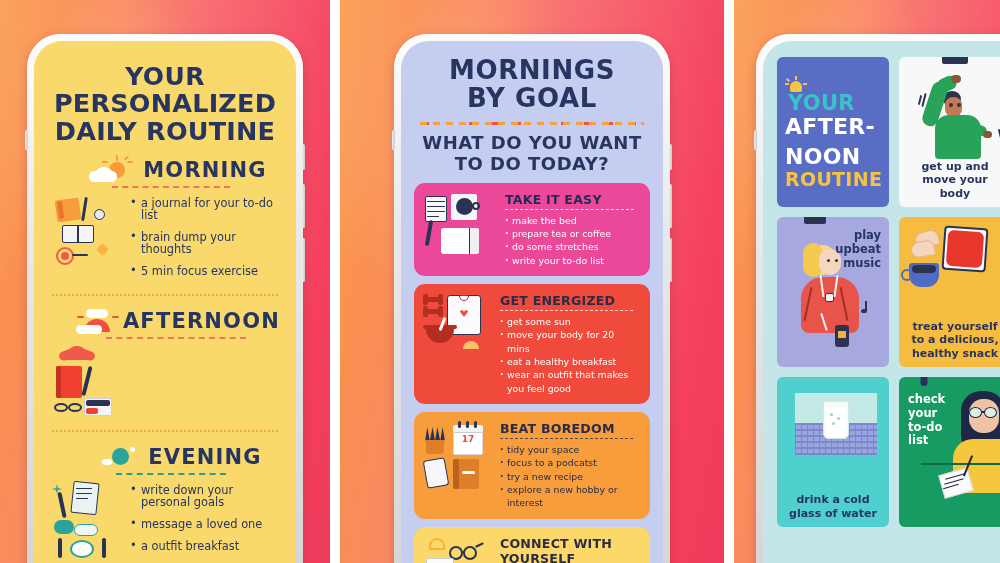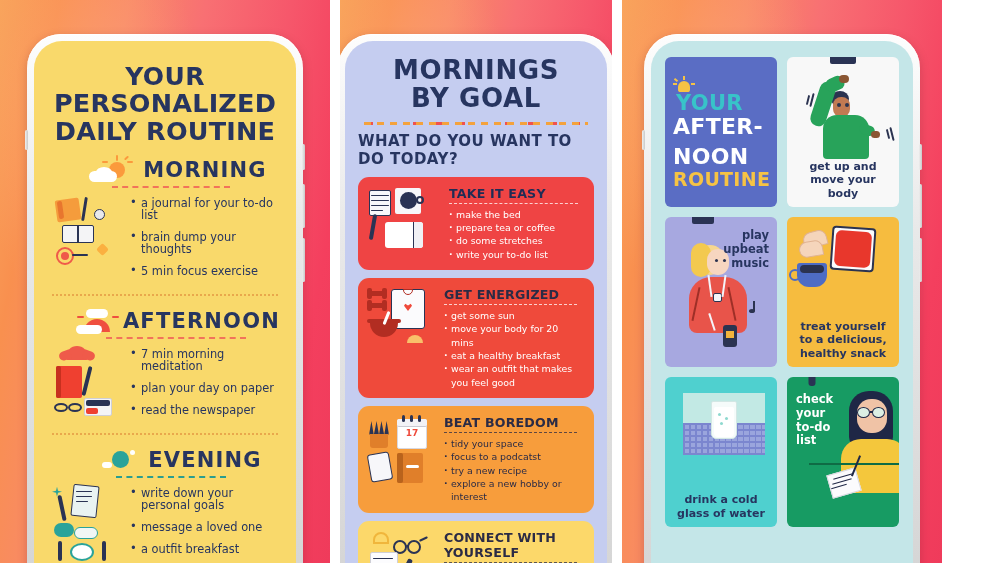--- a/index.html
+++ b/index.html
@@ -16,21 +16,21 @@
     background: #ffffff;
   }
   .panel {
     position: relative;
     height: 563px;
     overflow: hidden;
     flex: 0 0 auto;
   }
   .panel-1 { width: 330px; }
   .gap { flex: 0 0 10px; background: #ffffff; height: 563px; }
-  .panel-2 { width: 272px; }
+  .panel-2 { width: 384px; }
   .panel-3 { width: 320px; }
 
   .bg {
     position: absolute; inset: 0;
     background: linear-gradient(100deg, #f9a45c 0%, #f9904f 14%, #f98a65 30%, #f87073 48%, #f6576b 68%, #f43f5e 86%, #ef3b5b 100%);
   }
   .bg::after{
     content:"";
     position:absolute; inset:0;
     background: radial-gradient(ellipse 55% 60% at 28% 22%, rgba(255,180,140,.45), rgba(255,160,120,0) 62%);
@@ -124,21 +124,21 @@
     font-size: 26px; line-height: 1.07; letter-spacing: .6px; text-transform: uppercase;
   }
   .multidash {
     height: 3px; margin: 9px 6px 7px 6px;
     background-image: repeating-linear-gradient(90deg,
       #f4a23c 0 7px, transparent 7px 13px),
       repeating-linear-gradient(90deg, #f0514f 3px 9px, transparent 9px 26px),
       repeating-linear-gradient(90deg, #3d5ab5 13px 19px, transparent 19px 26px);
   }
   .s2 .subtitle {
-    font-size: 15px; color:#273560; letter-spacing:.5px;
+    text-align:center; font-size: 18px; color:#273560; letter-spacing:.5px;
     text-transform: uppercase; font-weight:600; margin-bottom: 9px;
   }
   .card {
     border-radius: 11px;
     padding: 9px 11px 9px 9px;
     margin-bottom: 8px;
     display: flex; gap: 7px;
     min-height: 84px;
   }
   .card .cimg { width: 70px; flex: 0 0 70px; position: relative; }
@@ -146,21 +146,21 @@
   .card h3 {
     font-size: 12.6px; font-weight: 800; letter-spacing: .2px;
     text-transform: uppercase; margin-bottom: 2px;
   }
   .card .hdash { height:0; border-top: 1.6px dashed currentColor; opacity:.75; margin-bottom: 4px; width: 96%; }
   .card ul li {
     list-style: none; font-size: 9.4px; line-height: 1.42; padding-left: 7px;
     position: relative; font-weight: 500;
   }
   .card ul li::before { content:"·"; position:absolute; left:0; top:-1px; font-weight:800; }
-  .c-blue { background:#ef4444; color:#ffffff;gap:12px; }
+  .c-blue { background:#ec4899; color:#ffffff;gap:12px; }
   .c-blue h3 { color:#1f2c55; }
   .c-red { background:#ef4a3b; color:#ffffff; }
   .c-red h3 { color:#2b2b45; }
   .c-orange { background:#f79d3c; color:#2b2b45; }
   .c-orange h3 { color:#2b2b45; }
   .c-yellow { background:#fcd86a; color:#2b2b45; }
   .c-yellow h3 { color:#2b2b45; }
 
   
   .s3 { background: #c4e6e8; padding: 16px 14px 0 14px; }
@@ -290,25 +290,20 @@
               <span class="bk" style="left:33px;top:5px;width:12px;height:9px;background:#ef5a4a;border-radius:2px 10px 10px 2px;transform:rotate(20deg);"></span>
               <span class="bk" style="left:6px;top:20px;width:26px;height:32px;background:#ef4030;border-radius:2px;"></span>
               <span class="bk" style="left:6px;top:20px;width:5px;height:32px;background:#c7301f;"></span>
               <span class="bk" style="left:35px;top:20px;width:4px;height:30px;background:#2a3354;transform:rotate(14deg);border-radius:2px;"></span>
               <span class="bk" style="left:4px;top:57px;width:14px;height:9px;border:2px solid #2a3354;border-radius:50%;"></span>
               <span class="bk" style="left:18px;top:57px;width:14px;height:9px;border:2px solid #2a3354;border-radius:50%;"></span>
               <span class="bk" style="left:34px;top:52px;width:28px;height:18px;background:#f4f4f6;border-radius:2px;border:1px solid #cfcfd6;"></span>
               <span class="bk" style="left:36px;top:54px;width:24px;height:6px;background:#2a3354;"></span>
               <span class="bk" style="left:36px;top:62px;width:12px;height:6px;background:#ef4030;"></span>
             </div>
-            <ul class="bullets">
-              <li>7 min morning meditation</li>
-              <li>plan your day on paper</li>
-              <li>read the newspaper</li>
-            </ul>
           </div>
           <div class="dotdiv"></div>
         </div>
 
         <div class="section">
           <div class="sec-head">
             <span style="position:relative;width:46px;height:24px;display:inline-block">
               <span class="moon" style="left:18px;top:3px;"></span>
               <span class="bk" style="left:8px;top:14px;width:10px;height:6px;background:#fff;border-radius:6px;"></span>
               <span class="bk" style="left:36px;top:2px;width:5px;height:5px;background:#fff;border-radius:50%;"></span>

